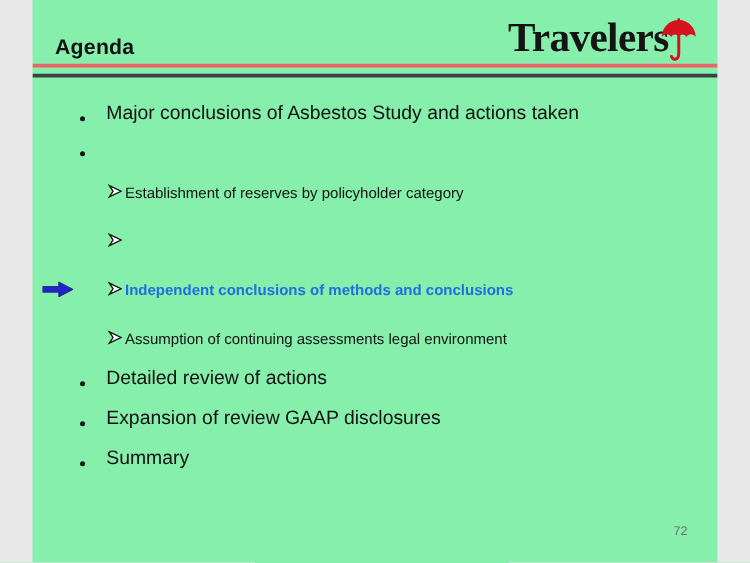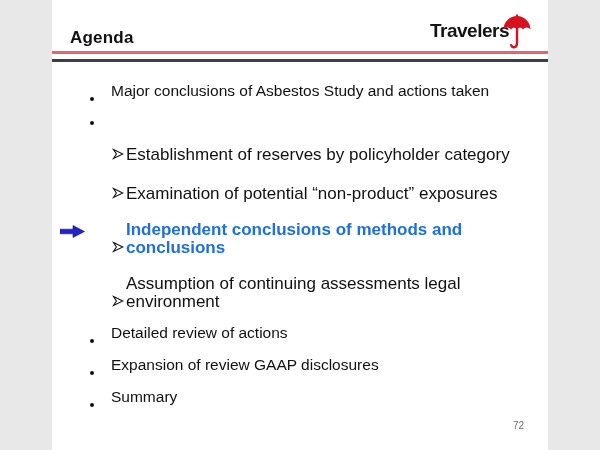--- a/index.html
+++ b/index.html
@@ -1,59 +1,59 @@
 <!DOCTYPE html>
 <html><head>
 <meta charset="utf-8">
 <style>
   html,body{margin:0;padding:0;background:#e8e8e8;}
   .slide{
     position:relative;
-    width:496px;height:450px;
-    background:#ffffff;
+    width:548px;height:450px;
+    background:#86efac;
     font-family:"Liberation Sans",sans-serif;
     color:#111111;
     overflow:hidden;
     margin:0 auto;
   }
   
   .page-title{
     position:absolute;left:18px;top:28px;
     font-size:17px;font-weight:bold;letter-spacing:.2px;color:#111;
   }
   .logo{
     position:absolute;top:16px;right:16px;
     display:flex;align-items:flex-start;
   }
   .logo-text{
-    font-family:Liberation Sans, sans-serif;
-    font-weight:bold;font-size:19px;line-height:30px;
+    font-family:Liberation Serif, serif;
+    font-weight:bold;font-size:33px;line-height:30px;
     letter-spacing:-0.5px;color:#141414;
   }
   .umbrella{margin-left:-7px;position:relative;top:-2px;}
   .rule-red{
     position:absolute;left:0;right:0;top:51px;height:3px;
     background:#ED616A;
   }
   .rule-dark{
     position:absolute;left:0;right:0;top:59px;height:2.5px;
     background:#3E3E46;
   }
   
   .agenda{
     position:absolute;left:30px;top:80px;right:10px;
     margin:0;padding:0;list-style:none;
   }
-  .agenda li{display:flex;align-items:flex-end;position:relative;}
+  .agenda li{display:flex;align-items:center;position:relative;}
   .l1{
     font-size:15.5px;line-height:21px;
     margin:0 0 11px 0;
   }
   .l2{
-    font-size:17px;line-height:18px;
+    font-size:12px;line-height:18px;
     margin:18px 0 4px 0;
     padding-left:30px;
   }
   .dot{
     flex:0 0 auto;
     width:4px;height:4px;border-radius:50%;
     background:#111;
     margin:9px 17px 0 8px;
   }
   .chev{flex:0 0 auto;margin:3px 2px 0 0;}
@@ -107,21 +107,20 @@
       </span>
       <span>Establishment of reserves by policyholder category</span>
     </li>
 
     <li class="l2">
       <span class="chev">
         <svg width="12" height="12" viewBox="0 0 12 12">
             <path d="M1.5 1.5 L10.8 6 L1.5 10.5 L4.4 6 Z" fill="#ffffff" stroke="#111111" stroke-width="1.1" stroke-linejoin="miter"></path>
           </svg>
       </span>
-      <span>Examination of potential “non-product” exposures</span>
     </li>
 
     <li class="l2 blue">
       <span class="indicator">
         <svg width="25" height="13" viewBox="0 0 25 13">
           <path d="M0 4.2 L13 4.2 L13 0.5 L24.5 6.5 L13 12.5 L13 8.8 L0 8.8 Z" fill="#2323CE" stroke="#15157A" stroke-width="0.6"></path>
         </svg>
       </span>
       <span class="chev">
         <svg width="12" height="12" viewBox="0 0 12 12">

